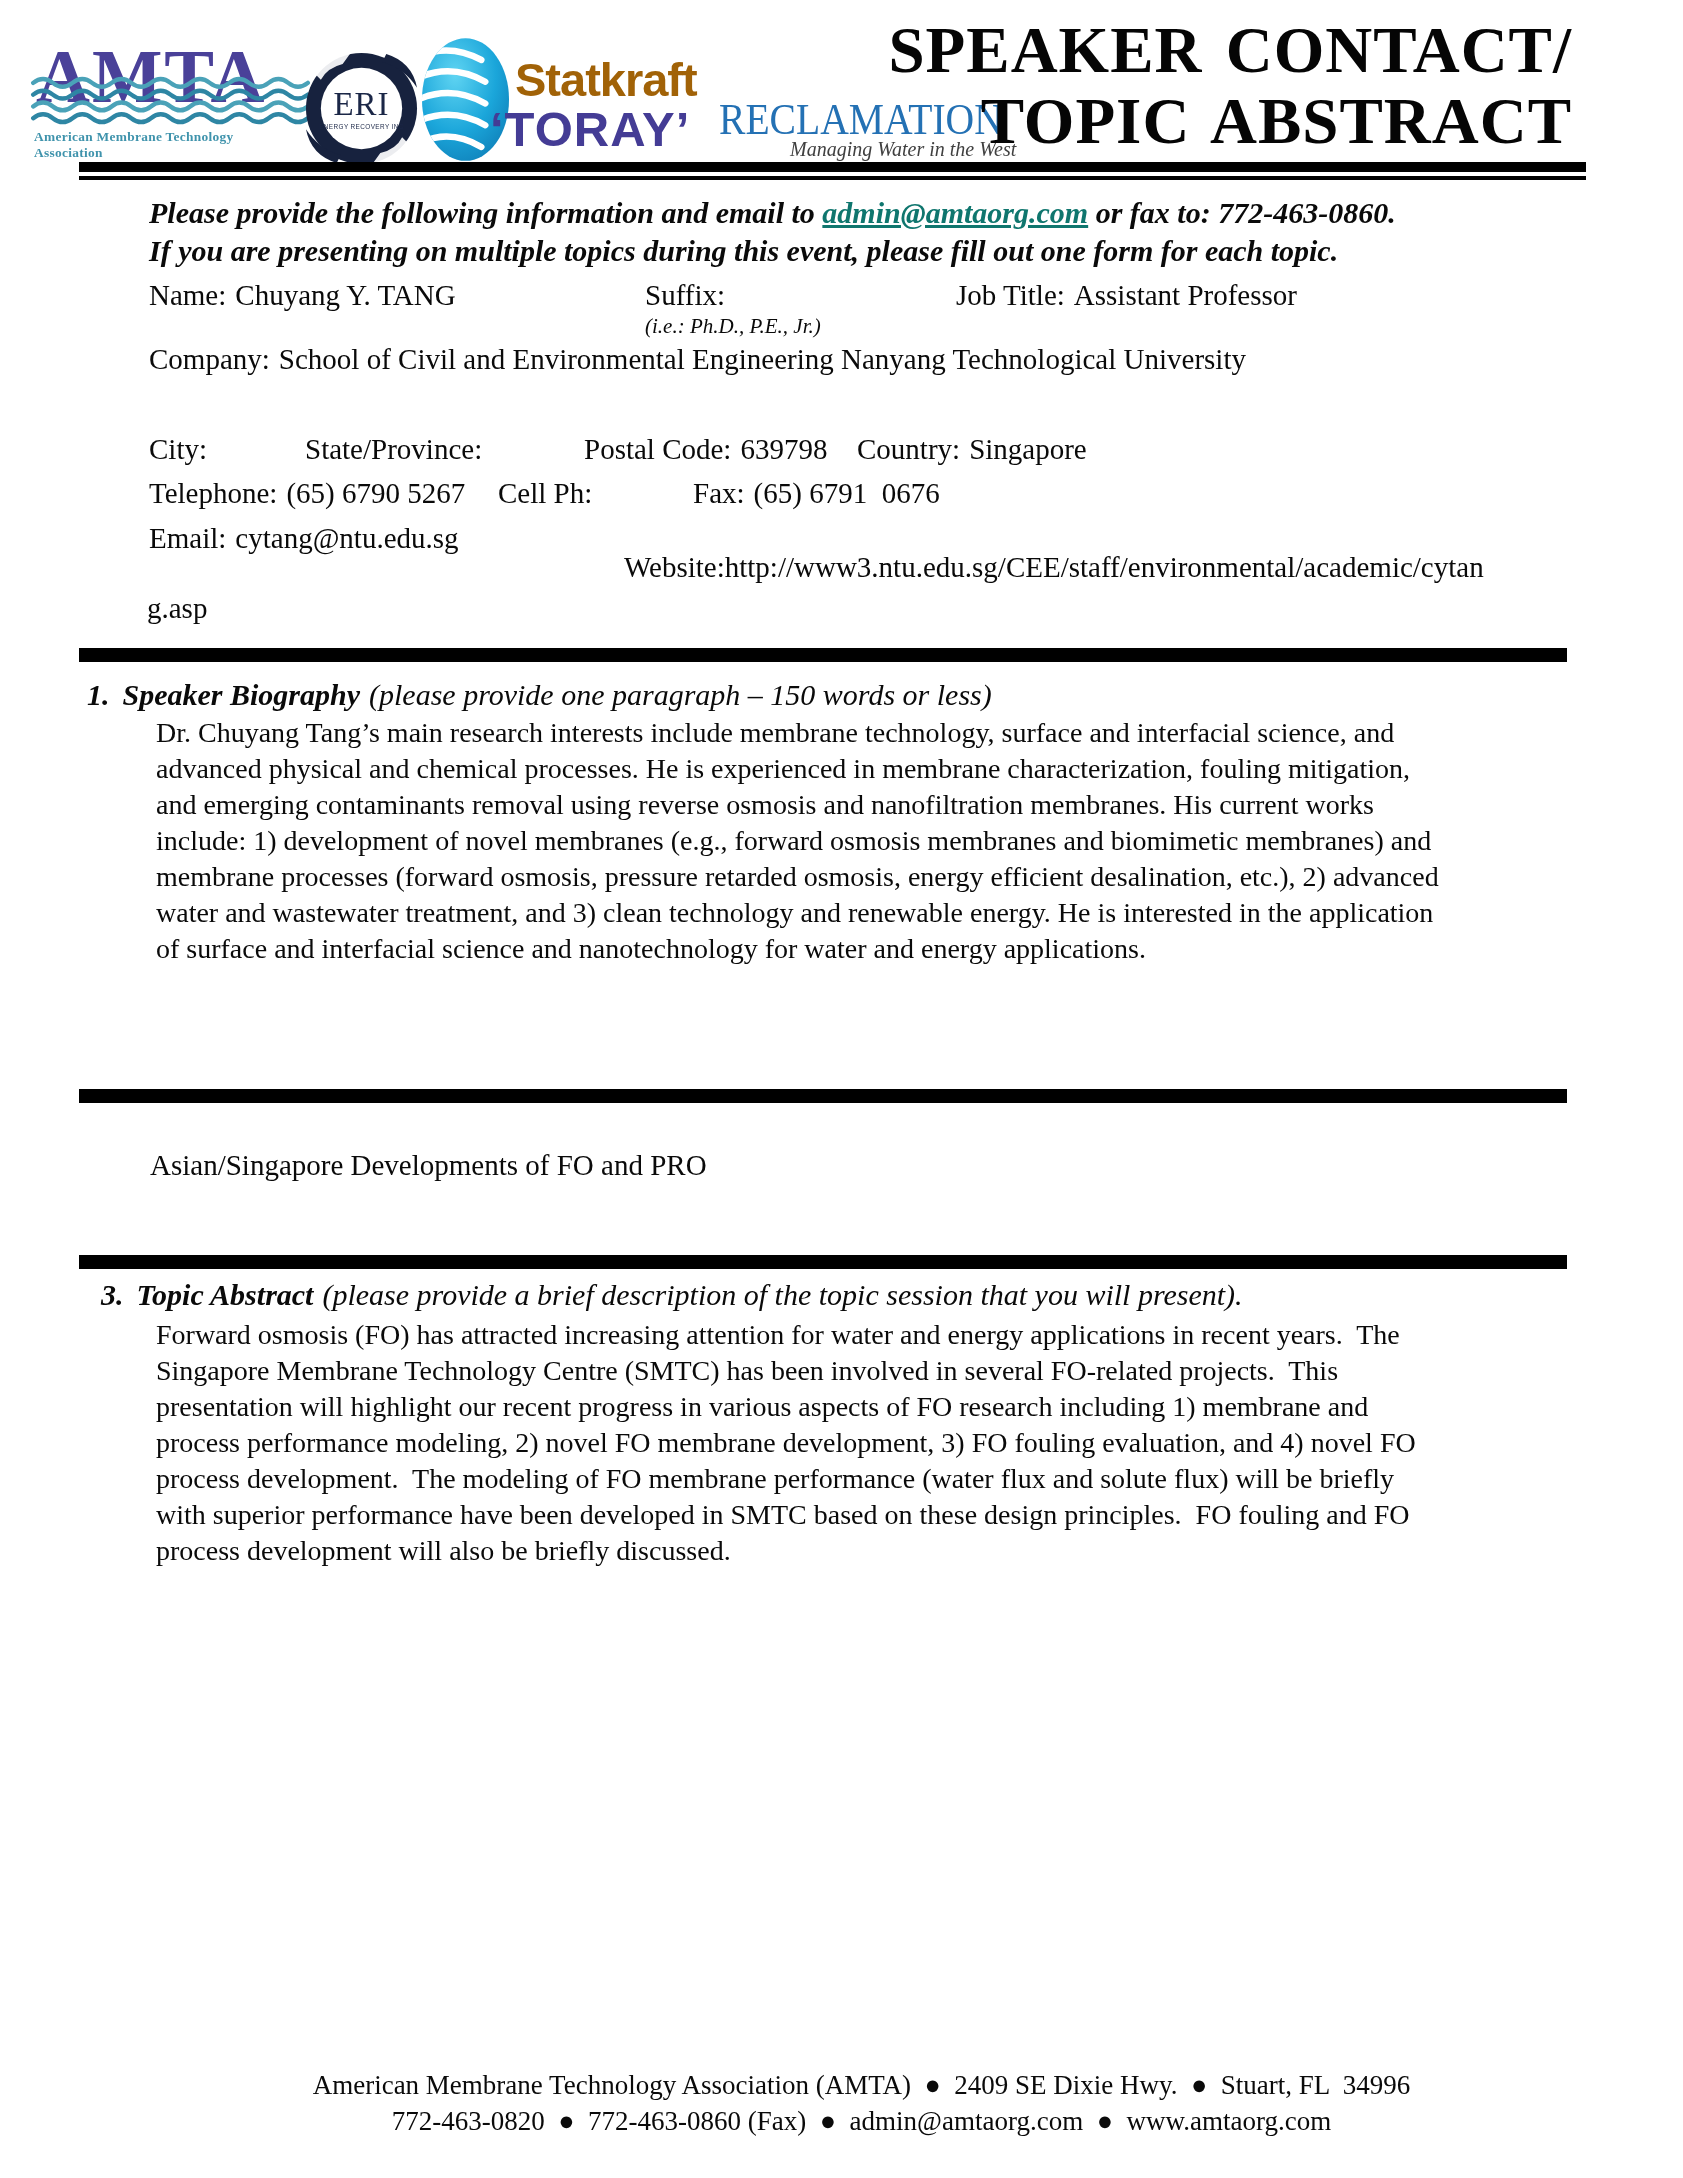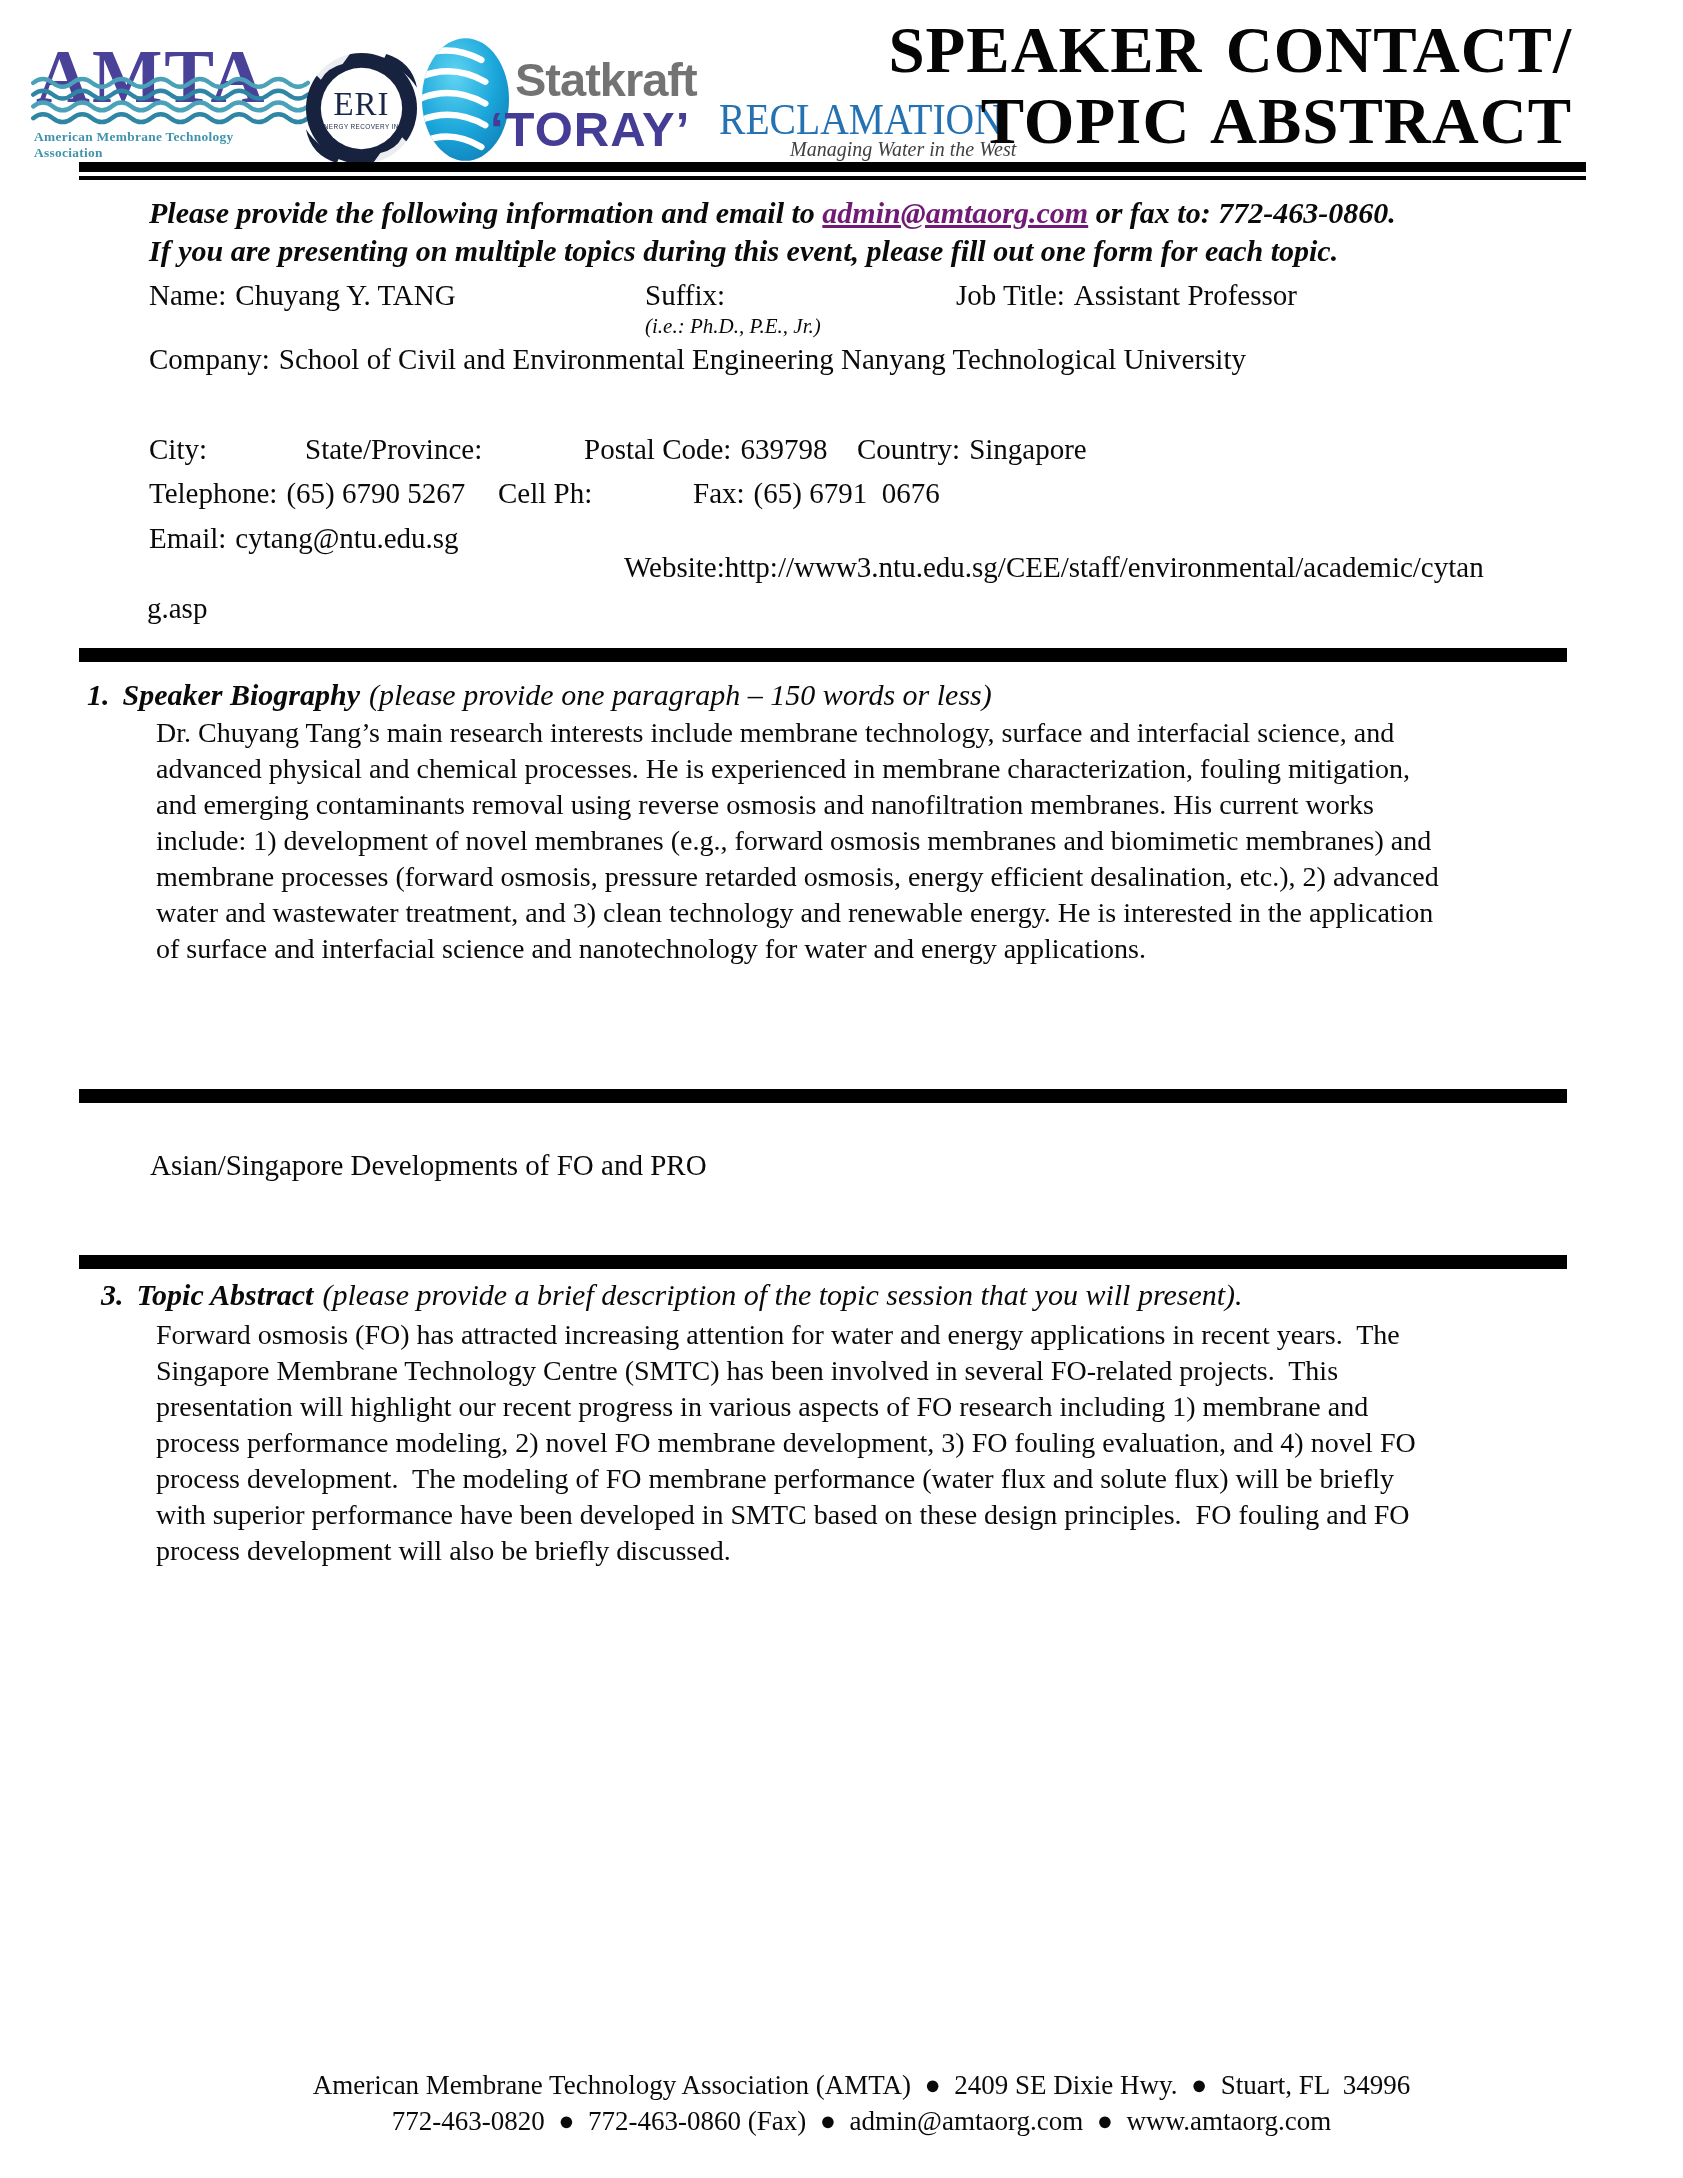--- a/index.html
+++ b/index.html
@@ -30,21 +30,21 @@
     font-family:"Liberation Serif", serif;font-size:33px;color:#1b2747;letter-spacing:1px;
   }
   .eri-caption{
     position:absolute;left:0;top:73px;width:117px;text-align:center;
     font-size:6.4px;color:#1b2747;letter-spacing:0.4px;font-family:"Liberation Sans",sans-serif;
   }
   .globe{left:420px;top:36px;width:91px;height:127px;}
   .statkraft-word{
     left:515px;top:55px;
     font-family:"Liberation Sans", sans-serif;font-weight:bold;
-    font-size:47px;line-height:50px;color:#737373;letter-spacing:-1px;
+    font-size:47px;line-height:50px;color:#a16207;letter-spacing:-1px;
   }
   .toray-word{
     left:490px;top:104px;
     font-family:"Liberation Sans", sans-serif;font-weight:bold;
     font-size:49px;line-height:51px;color:#443c95;letter-spacing:1px;
   }
   .reclamation-word{
     left:719px;top:96px;
     font-family:"Liberation Serif", serif;
     font-size:45px;line-height:46px;color:#2471b4;
@@ -67,21 +67,21 @@
     left:79px;top:162px;width:1507px;height:18px;box-sizing:border-box;
     border-top:10px solid #000;border-bottom:4px solid #000;
   }
   .secbar{left:79px;width:1488px;height:14px;background:#000;}
   .bar1{top:648px;}
   .bar2{top:1089px;}
   .bar3{top:1255px;}
 
   
   .instr{left:149px;top:194px;font-weight:bold;font-style:italic;font-size:30px;line-height:38px;}
-  .email-link{color:#701a75;text-decoration:underline;cursor:pointer;}
+  .email-link{color:#0f766e;text-decoration:underline;cursor:pointer;}
 
   
   .c-row{font-size:29px;line-height:33px;}
   .lbl,.val{display:inline;}
   .val{margin-left:9px;}
   .val-tight{margin-left:0;}
   .hint-small{font-style:italic;font-size:21px;line-height:23px;}
 
   
   .sec-head{font-size:30px;line-height:32px;font-style:italic;}

